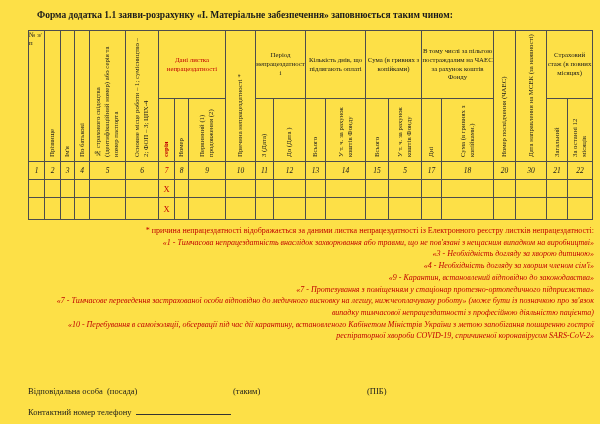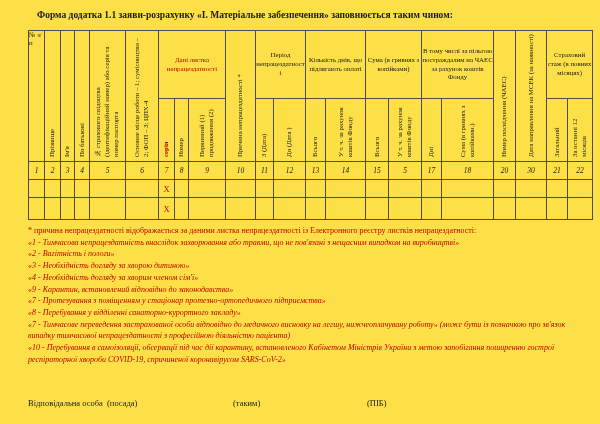--- a/index.html
+++ b/index.html
@@ -34,24 +34,24 @@
   th.v1 .vt { height:52px; }
 
   .red  { color:#c00000; }
   .bold { font-weight:bold; }
 
   tr.r-nums td { font-style:italic; font-size:7.5px; text-align:center; vertical-align:middle; }
   tr.r-d1 td, tr.r-d2 td { font-size:8.5px; text-align:center; vertical-align:middle; }
   td.xmark { color:#c00000; font-weight:bold; }
 
   .fn-block { margin-top:5px; }
-  .fn { color:#c00000; font-size:8px; line-height:11.7px; margin:0 6px 0 28px; }
+  .fn { color:#c00000; font-size:8px; line-height:11.7px; margin:0 6px 0 28px;text-align:right; }
   .fn-item { font-style:italic; }
 
-  .sig-row { position:absolute; top:386px; left:0; width:600px; height:14px; font-size:8.5px;margin-top:12px; }
+  .sig-row { position:absolute; top:386px; left:0; width:600px; height:14px; font-size:8.5px; }
   .sig-row span { position:absolute; white-space:nowrap; }
   .sig-responsible { left:28px; }
   .sig-position    { left:107px; }
   .sig-signature   { left:233px; }
   .sig-pib         { left:343px;padding-left:24px; }
 
   .phone-row { position:absolute; top:405px; left:28px; font-size:8.5px; }
   .phone-line {
     display:inline-block; width:95px; height:9px;
     border-bottom:1px solid #333; margin-left:5px; vertical-align:baseline;
@@ -198,31 +198,32 @@
       <td></td>
           <td></td>
       <td></td>
     </tr>
   </tbody>
     </table>
 
   <div class="fn-block">
     <p class="fn">* причина непрацездатності відображається за даними листка непрацездатності із Електронного реєстру листків непрацездатності:</p>
     <p class="fn fn-item">«1 - Тимчасова непрацездатність внаслідок захворювання або травми, що не пов'язані з нещасним випадком на виробництві»</p>
-    <p class="fn fn-item">«2 - Вагітність і пологи»</p>
     <p class="fn fn-item">«3 - Необхідність догляду за хворою дитиною»</p>
     <p class="fn fn-item">«4 - Необхідність догляду за хворим членом сім'ї»</p>
     <p class="fn fn-item">«9 - Карантин, встановлений відповідно до законодавства»</p>
     <p class="fn fn-item">«7 - Протезування з поміщенням у стаціонар протезно-ортопедичного підприємства»</p>
-    <p class="fn fn-item">«8 - Перебування у відділенні санаторно-курортного закладу»</p>
     <p class="fn fn-item">«7 - Тимчасове переведення застрахованої особи відповідно до медичного висновку на легшу, нижчеоплачувану роботу» (може бути із позначкою про зв'язок випадку тимчасової непрацездатності з професійною діяльністю пацієнта)</p>
     <p class="fn fn-item">«10 - Перебування в самоізоляції, обсервації під час дії карантину, встановленого Кабінетом Міністрів України з метою запобігання поширенню гострої респіраторної хвороби COVID-19, спричиненої коронавірусом SARS-CoV-2»</p>
   </div>
 
   <div class="sig-row">
     <span class="sig-responsible">Відповідальна особа</span>
     <span class="sig-position">(посада)</span>
     <span class="sig-signature">(таким)</span>
     <span class="sig-pib">(ПІБ)</span>
   </div>
 
+  <div class="phone-row">
+    <span>Контактний номер телефону</span><span class="phone-line"></span>
+  </div>
 
 </div>
 
 </body></html>

